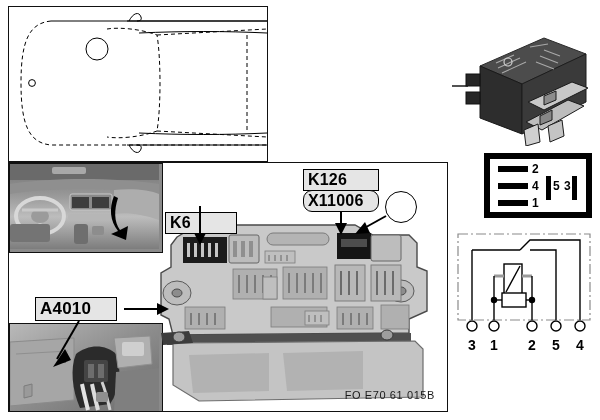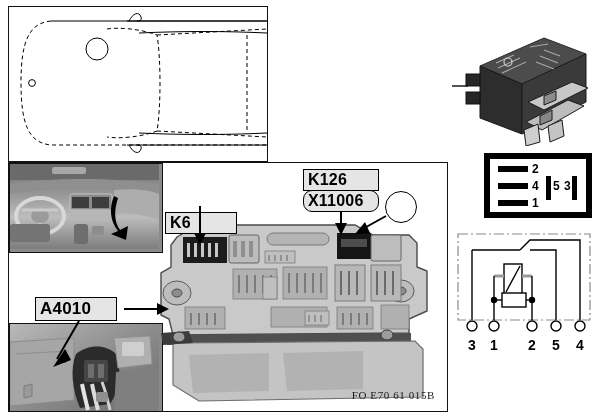--- a/index.html
+++ b/index.html
@@ -53,21 +53,21 @@
   .pin-blade-h{position:absolute;background:#000;height:6px;}
   .pin-blade-v{position:absolute;background:#000;width:5px;}
   .pin-num{position:absolute;font-size:12px;font-weight:bold;line-height:1;}
 
   
   #schematic{left:452px;top:228px;width:146px;height:130px;}
 
   
   #footer-code{
     position:absolute;right:12px;bottom:10px;font-size:11px;
-    letter-spacing:.6px;color:#1a1a1a;font-family:Liberation Serif, serif;
+    letter-spacing:.6px;color:#1a1a1a;font-family:Liberation Sans, sans-serif;
   }
   .arrow-svg{position:absolute;left:0;top:0;overflow:visible;}
 </style>
 </head>
 <body>
 
 <div class="panel" id="vehicle-panel">
   <svg id="vehicle-svg" width="258" height="153" viewBox="0 0 258 153">
     <g fill="none" stroke="#000" stroke-width="1">
 

